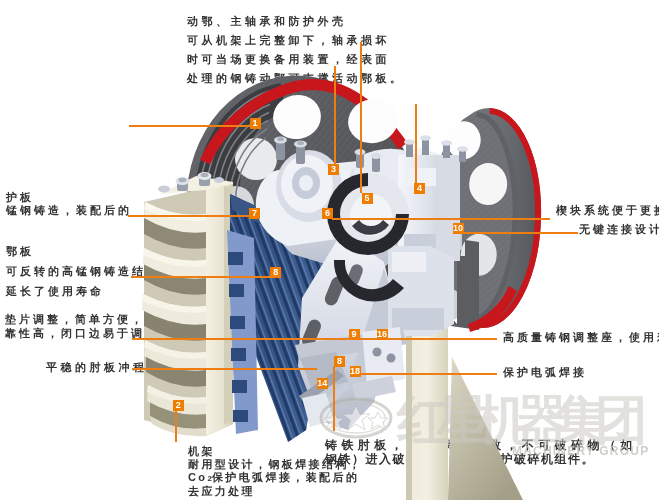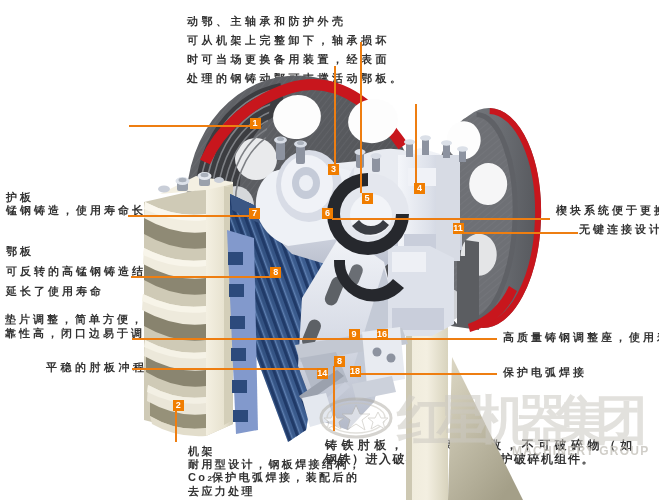--- a/index.html
+++ b/index.html
@@ -278,31 +278,31 @@
 <div class="num" style="left:249.5px;top:117.5px">1</div>
 <div class="num" style="left:172.8px;top:400px">2</div>
 <div class="num" style="left:328px;top:164px">3</div>
 <div class="num" style="left:414px;top:183px">4</div>
 <div class="num" style="left:361.5px;top:192.5px">5</div>
 <div class="num" style="left:321.9px;top:207.5px">6</div>
 <div class="num" style="left:249px;top:208px">7</div>
 <div class="num" style="left:270.2px;top:266.5px">8</div>
 <div class="num" style="left:348.6px;top:328.7px">9</div>
 <div class="num" style="left:376.5px;top:328.7px">16</div>
-<div class="num" style="left:452.6px;top:223px">11</div>
+<div class="num" style="left:452.6px;top:223px">10</div>
 <div class="num" style="left:349.5px;top:366.2px">18</div>
 <div class="num" style="left:333.9px;top:356.4px">8</div>
-<div class="num" style="left:316.8px;top:368px">14</div>
+<div class="num" style="left:316.8px;top:378px">14</div>
 
 <div class="lbl" style="left:187px;top:11.5px;font-size:11px;line-height:19px;letter-spacing:3.5px">动鄂、主轴承和防护外壳
 可从机架上完整卸下，轴承损坏
 时可当场更换备用装置，经表面
 处理的钢铸动鄂可支撑活动鄂板。</div>
 <div class="lbl" style="left:6px;top:191px;line-height:13.3px">护板
-锰钢铸造，使用寿命长</div>
+锰钢铸造，装配后的</div>
 <div class="lbl" style="left:6px;top:241px;line-height:20px">鄂板
 可反转的高锰钢铸造结构
 延长了使用寿命</div>
 <div class="lbl" style="left:5px;top:312.8px;line-height:13.9px">垫片调整，简单方便，可
 靠性高，闭口边易于调节</div>
 <div class="lbl" style="left:46px;top:361px;letter-spacing:3.5px">平稳的肘板冲程</div>
 <div class="lbl" style="left:556px;top:204px">楔块系统便于更换</div>
 <div class="lbl" style="left:579px;top:223px">无键连接设计</div>
 <div class="lbl" style="left:503px;top:331px">高质量铸钢调整座，使用寿命长</div>
 <div class="lbl" style="left:503px;top:366px">保护电弧焊接</div>

